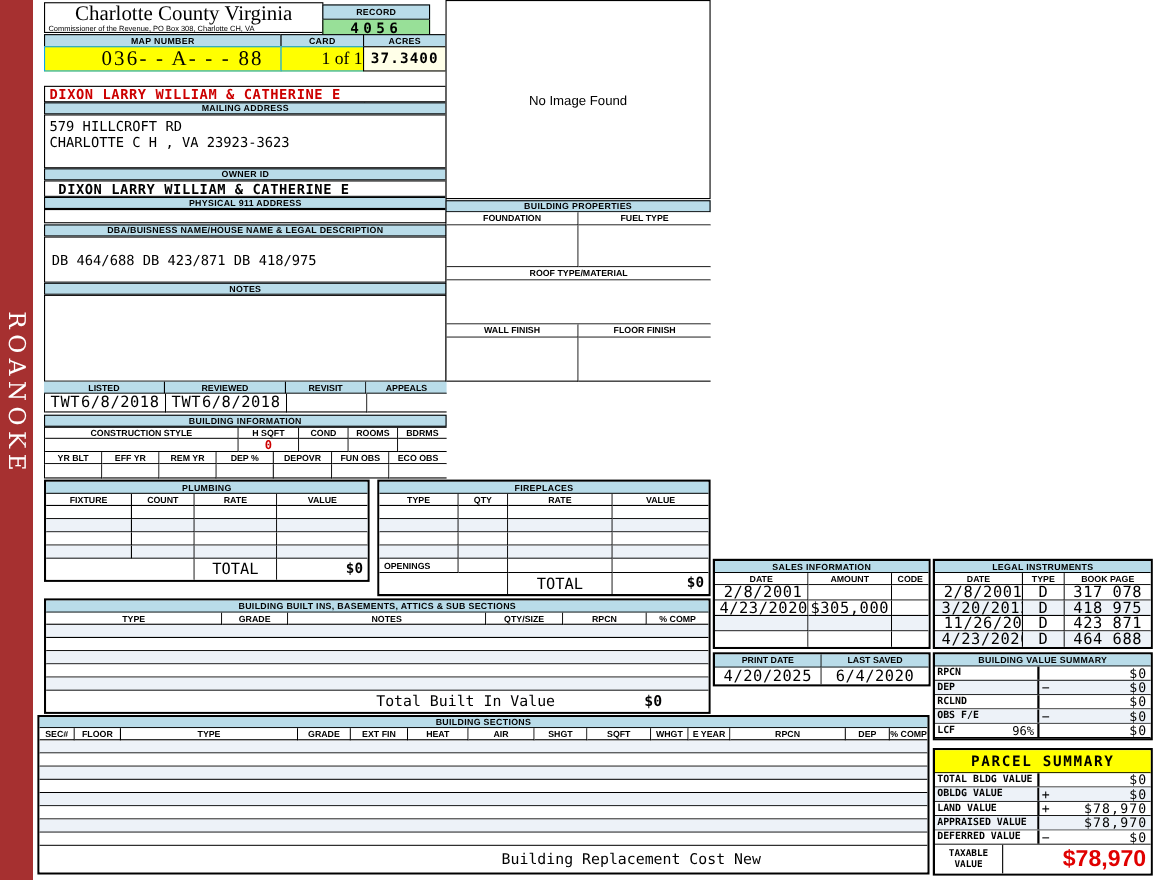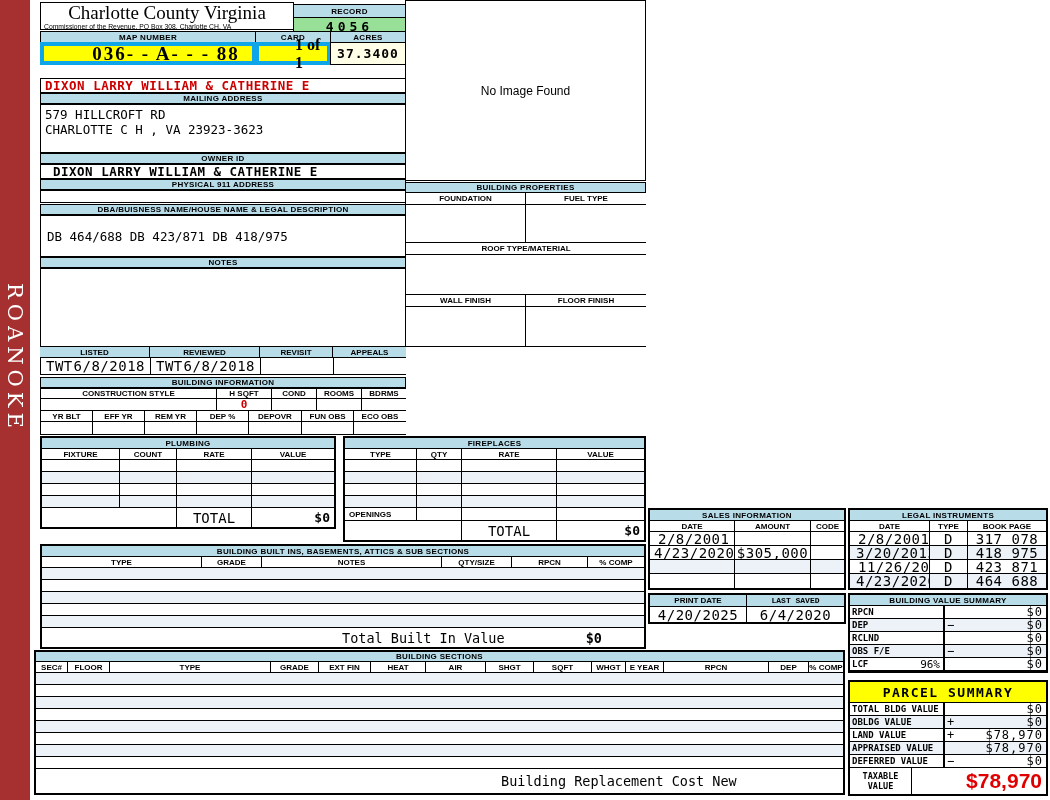--- a/index.html
+++ b/index.html
@@ -17,22 +17,22 @@
   .hdr { background:#B9DCE9; border:1px solid #000; font:bold 8px "Liberation Sans",sans-serif;
     display:flex; align-items:center; justify-content:center; white-space:nowrap; letter-spacing:.3px; }
   .box { border:1px solid #000; background:#fff; }
   .mono { font-family:"DejaVu Sans Mono", monospace; }
 
   .county { font-family:"Liberation Serif", serif; font-size:19px; text-align:center; line-height:20px; }
   .county-sub { font-size:6.8px; padding-left:3px; white-space:nowrap; }
   .record-val { background:#98E098; border:1px solid #000; border-top:none; height:17px;
     display:flex; align-items:center; justify-content:center; font-weight:bold; font-size:13px; letter-spacing:4px; }
 
-  .val-yellow { background:#FFFF00; border:4px solid #0ea5e9; display:flex; align-items:center; justify-content:center;
-    font-family:"Liberation Serif", serif; font-weight:bold;padding-left:36px; }
+  .val-yellow { background:#FFFF00; border:1px solid #0ea5e9; display:flex; align-items:center; justify-content:center;
+    font-family:"Liberation Serif", serif; font-weight:normal;padding-left:36px; }
   .val-cream { background:#FFFFE8; border:1px solid #000; display:flex; align-items:center; justify-content:center;
     font-weight:bold; font-size:13px; letter-spacing:1px; }
 
   .owner-red { border:1px solid #000; background:#fff; color:#CC0000; font-weight:bold; font-size:12.5px;
     letter-spacing:.5px; display:flex; align-items:center; padding-left:4px; }
   .owner-blk { border:1px solid #000; background:#fff; color:#000; font-weight:bold; font-size:12.5px;
     letter-spacing:.5px; display:flex; align-items:center; padding-left:12px; }
   .mail-box { border:1px solid #000; background:#fff; display:flex; flex-direction:column;
     justify-content:flex-start; padding:2px 4px 4px 4px; font-size:12.5px; }
   .dba-box { border:1px solid #000; background:#fff; display:flex; align-items:center; padding-left:6px; font-size:12.5px; }
@@ -88,21 +88,21 @@
 <div id="page">
 
   <div class="sidebar">
     <div class="sidebar-label">ROANOKE</div>
   </div>
 
   <div class="abs box" style="left:40px;top:2px;width:254px;height:28px;">
     <div class="county">Charlotte County Virginia</div>
     <div class="county-sub">Commissioner of the Revenue, PO Box 308, Charlotte CH, VA</div>
   </div>
-  <div class="abs" style="left:293px;top:4px;width:113px;height:31px;">
+  <div class="abs" style="left:293px;top:4px;width:98px;height:31px;">
     <div class="hdr" style="height:14px;">RECORD</div>
     <div class="record-val mono">4056</div>
   </div>
 
   <div class="abs hdr" style="left:40px;top:31px;width:216px;height:12px;">MAP NUMBER</div>
   <div class="abs hdr" style="left:255px;top:31px;width:76px;height:12px;">CARD</div>
   <div class="abs hdr" style="left:330px;top:31px;width:76px;height:12px;">ACRES</div>
   <div class="abs val-yellow" style="left:40px;top:42px;width:216px;height:23px;font-size:19px;letter-spacing:2px;">036- - A- - - 88</div>
   <div class="abs val-yellow" style="left:255px;top:42px;width:76px;height:23px;font-size:16px;">1 of 1</div>
   <div class="abs val-cream mono" style="left:330px;top:42px;width:76px;height:23px;">37.3400</div>
@@ -305,21 +305,21 @@
       <div class="hcells">% COMP</div>
     </div>
     <div class="srow alt" style="height:12px;"></div>
     <div class="srow" style="height:12px;"></div>
     <div class="srow alt" style="height:12px;"></div>
     <div class="srow" style="height:12px;"></div>
     <div class="srow alt" style="height:12px;"></div>
     <div class="srow" style="height:12px;"></div>
     <div class="srow alt" style="height:12px;"></div>
     <div class="srow" style="height:12px;"></div>
-    <div class="footer-row" style="height:24px;padding-left:45px;">
+    <div class="footer-row" style="height:24px;">
       <span class="ftext" style="margin-left:420px;">Building Replacement Cost New</span>
     </div>
   </div>
 
   <div class="abs noimg" style="left:405px;top:0px;width:241px;height:181px;">
     <span>No Image Found</span>
   </div>
 
   <div class="abs" style="left:405px;top:182px;width:241px;">
     <div class="hdr" style="height:11px;">BUILDING PROPERTIES</div>
@@ -401,21 +401,21 @@
     <div class="grow alt" style="grid-template-columns:80px 38px 1fr;height:14px;">
       <div class="cellval" style="justify-content:flex-start;padding-left:6px;">4/23/2020</div>
       <div class="cellval">D</div>
       <div class="cellval">464 688</div>
     </div>
   </div>
 
   <div class="abs tbl" style="left:648px;top:593px;width:198px;">
     <div class="grow" style="grid-template-columns:97px 1fr;height:12px;">
       <div class="hcells" style="background:#B9DCE9;">PRINT DATE</div>
-      <div class="hcells" style="background:#B9DCE9;font-family:Liberation Mono, monospace;">LAST SAVED</div>
+      <div class="hcells" style="background:#B9DCE9;">LAST SAVED</div>
     </div>
     <div class="grow" style="grid-template-columns:97px 1fr;height:15px;">
       <div class="cellval">4/20/2025</div>
       <div class="cellval">6/4/2020</div>
     </div>
   </div>
 
   <div class="abs tbl" style="left:848px;top:593px;width:200px;">
     <div class="tband">BUILDING VALUE SUMMARY</div>
     <div class="vrow">

